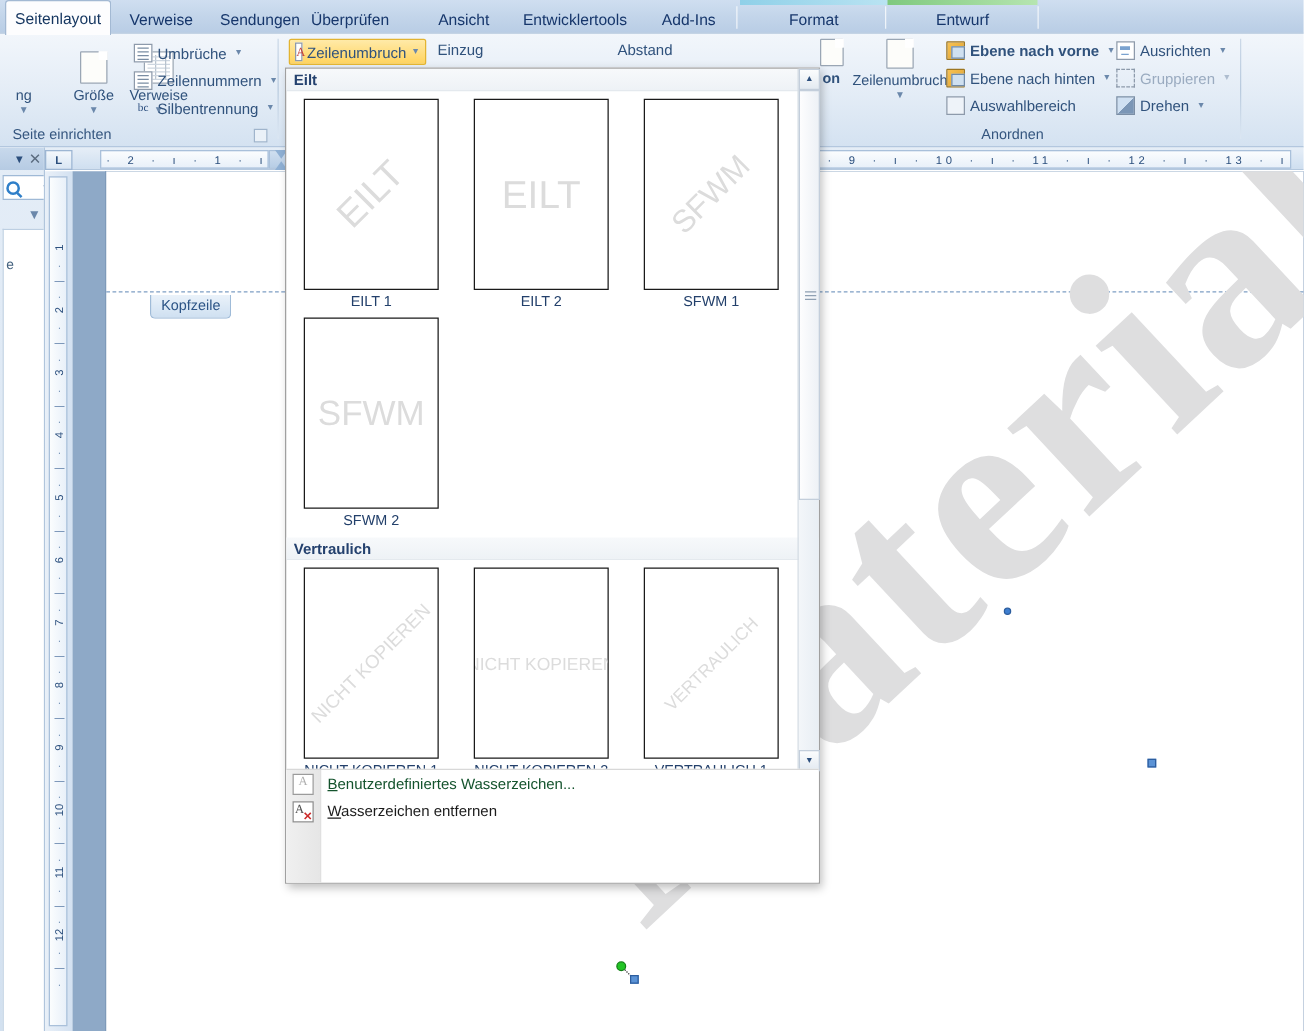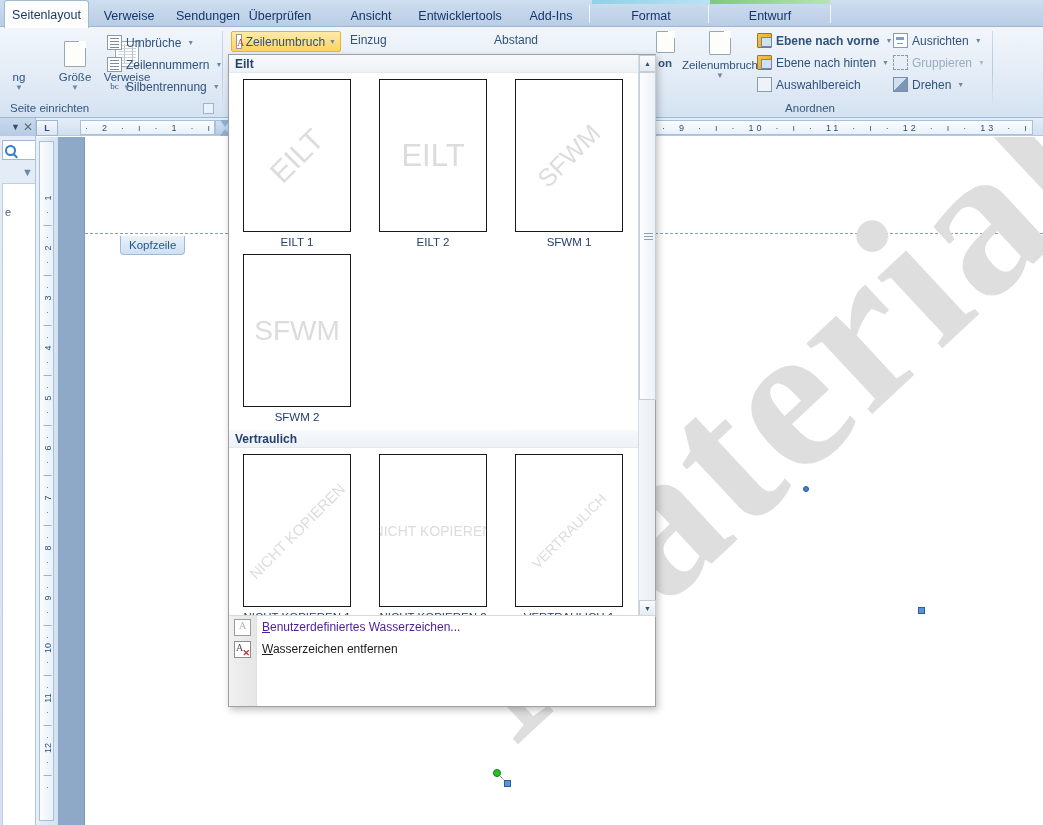--- a/index.html
+++ b/index.html
@@ -215,21 +215,21 @@
   }
   .sb-btn{width:17px;height:17px;background:linear-gradient(to bottom,#fbfcfd,#e3eaf1);border:1px solid #c3cedb;display:flex;align-items:center;justify-content:center;font-size:7px;color:#2c4f7d;}
   .sb-thumb{position:absolute;left:0;top:17px;width:17px;height:328px;background:linear-gradient(to right,#fdfdfe,#edf1f6);border:1px solid #c3cedb;}
   .sb-grip{position:absolute;left:4px;top:50%;margin-top:-3px;width:9px;height:1px;background:#8fa0b3;box-shadow:0 3px 0 #8fa0b3,0 6px 0 #8fa0b3;}
 
   .menu{position:absolute;left:0;right:0;bottom:0;height:91px;background:#fff;border-top:1px solid #d8d8d8;}
   .menu-gutter{position:absolute;left:0;top:0;width:28px;bottom:0;background:linear-gradient(to right,#f0f0f0,#e6e6e6);border-right:1px solid #e0e0e0;}
   .mitem{position:relative;height:22px;display:flex;align-items:center;padding-left:5px;font-size:12px;color:#1b1b1b;}
   .mitem .mico{width:17px;height:17px;flex:0 0 17px;margin-right:11px;position:relative;}
   .mitem .mtxt{font-size:12px;}
-  .mitem.disabled .mtxt{color:#4c1d95;}
+  .mitem.disabled .mtxt{color:#14532d;}
   .mitem.sel{background:linear-gradient(to bottom,#fdf4cc,#faeba8);border:1px solid #e0c766;border-radius:2px;margin:0 1px;height:20px;}
   .submenu-arrow{position:absolute;right:8px;font-size:8px;color:#444;}
   u.mn{text-decoration:underline;}
   .ico-globe{background:#eaf1f8;border:1px solid #8fa8c0;}
   .ico-globe:after{content:"";position:absolute;right:-1px;bottom:-1px;width:9px;height:9px;border-radius:50%;background:linear-gradient(135deg,#f5a623,#d87d0a);}
   .ico-docA{background:#fff;border:1px solid #9b9b9b;}
   .ico-docA:after{content:"A";position:absolute;left:0;right:0;top:0;text-align:center;font-size:10px;color:#b0b0b0;font-family:"Liberation Serif",serif;}
   .ico-rem{background:#fff;border:1px solid #8d8d8d;}
   .ico-rem:after{content:"A";position:absolute;left:1px;top:0;font-size:10px;color:#4d4d4d;font-family:"Liberation Serif",serif;}
   .ico-rem:before{content:"\2715";position:absolute;right:0px;bottom:-1px;font-size:9px;color:#cc2a2a;font-weight:bold;}

